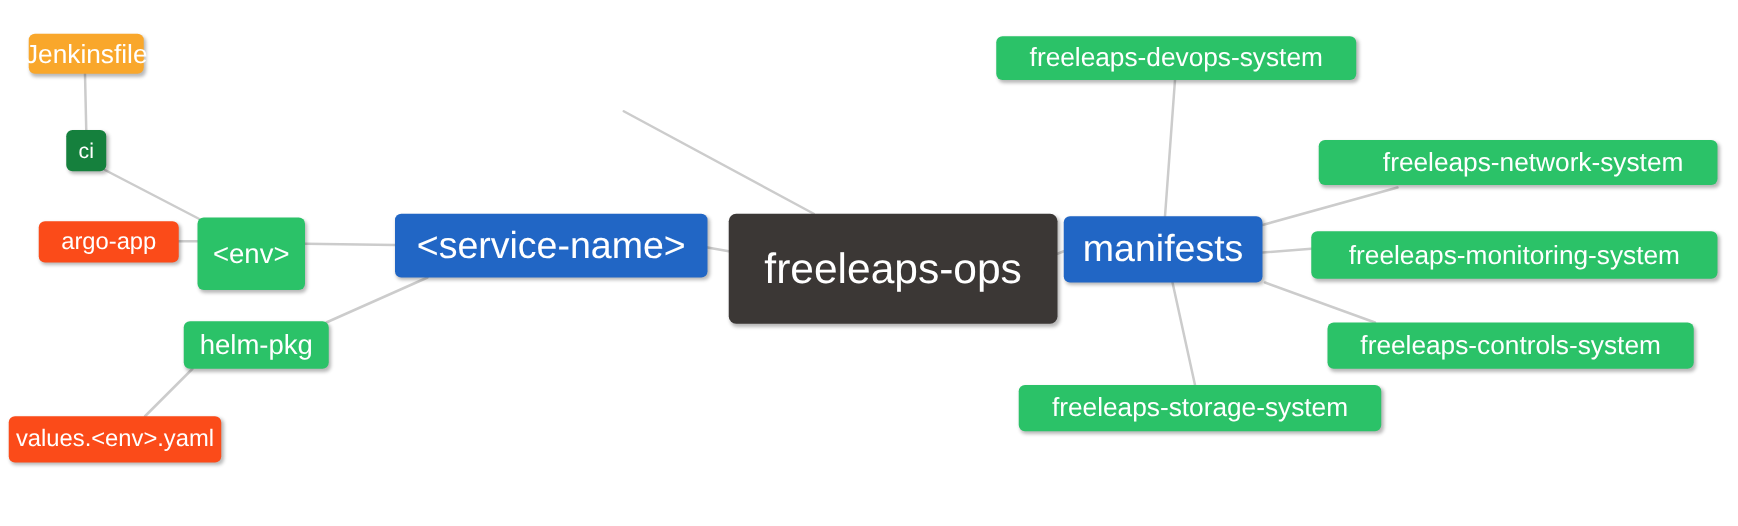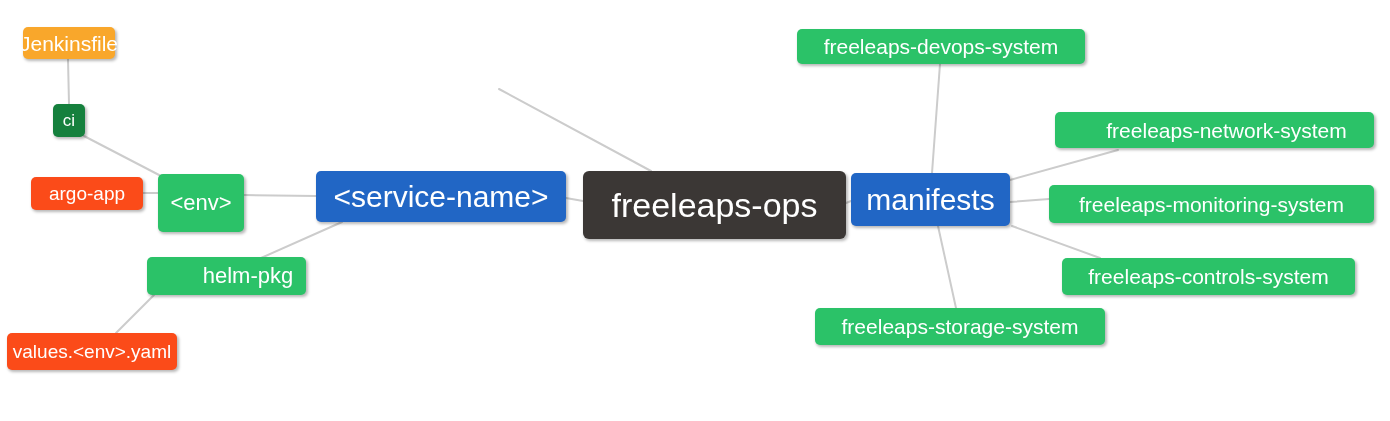--- a/index.html
+++ b/index.html
@@ -39,23 +39,23 @@
     cursor: default;
     user-select: none;
   }
   
   .n0  { left: 23px;  top: 27px;  width: 92px;  height: 32px;  font-size: 21px; }
   .n1  { left: 53px;  top: 104px; width: 32px;  height: 33px;  font-size: 17px; }
   .n2  { left: 31px;  top: 177px; width: 112px;  height: 33px;  font-size: 19px; }
   .n3  { left: 158px; top: 174px; width: 86px;  height: 58px;  font-size: 22px; }
   .n4  { left: 316px; top: 171px; width: 250px; height: 51px;  font-size: 30px; }
   .n5  { left: 313px; top: 36px;  width: 278px; height: 53px;  font-size: 30px; }
-  .n6  { left: 147px; top: 257px; width: 116px; height: 38px;  font-size: 22px; padding-left: 43px; }
+  .n6  { left: 147px; top: 257px; width: 116px; height: 38px;  font-size: 22px; }
   .n7  { left: 7px;   top: 333px; width: 170px; height: 37px;  font-size: 19px; }
-  .n8  { left: 583px; top: 171px; width: 263px; height: 68px;  font-size: 34px; border-radius: 6px; }
+  .n8  { left: 583px; top: 171px; width: 263px; height: 88px;  font-size: 34px; border-radius: 6px; }
   .n9  { left: 851px; top: 173px; width: 159px; height: 53px;  font-size: 30px; }
   .n10 { left: 797px; top: 29px;  width: 288px; height: 35px;  font-size: 21px; }
   .n11 { left: 1055px;top: 112px; width: 295px; height: 36px;  font-size: 21px; padding-left: 24px; }
   .n12 { left: 1049px;top: 185px; width: 325px; height: 38px;  font-size: 21px; }
   .n13 { left: 1062px;top: 258px; width: 293px; height: 37px;  font-size: 21px; }
   .n14 { left: 815px; top: 308px; width: 290px; height: 37px;  font-size: 21px; }
 </style>
 </head>
 <body>
 

